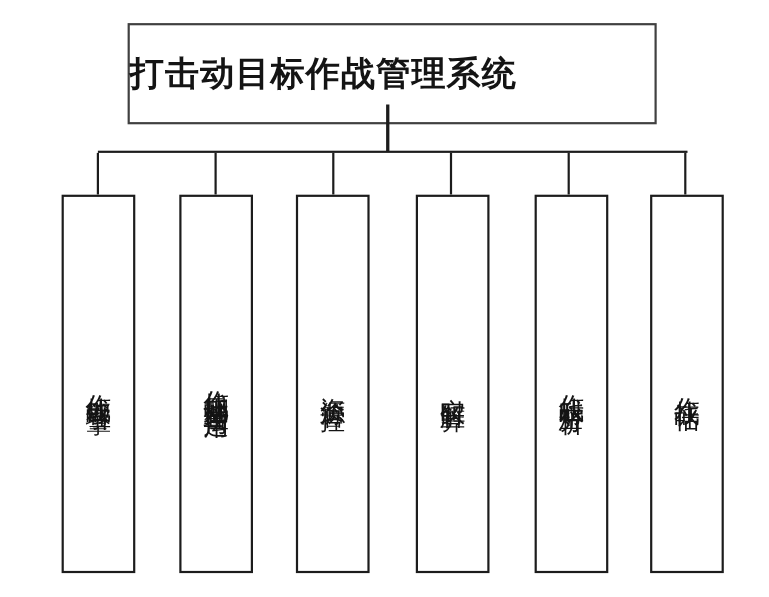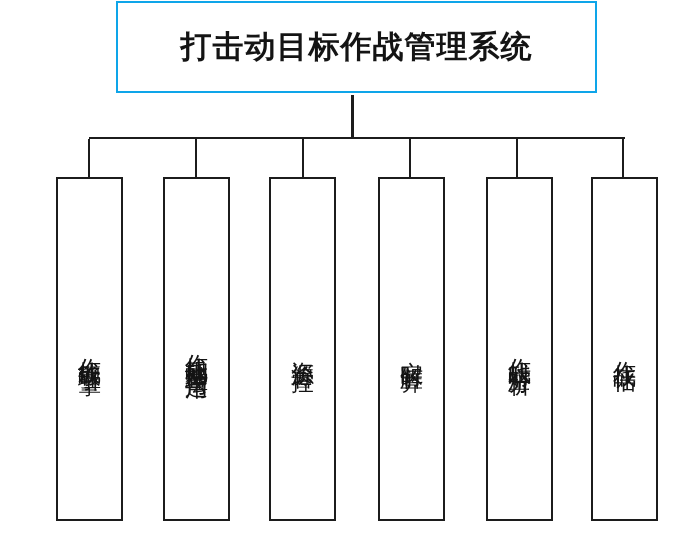--- a/index.html
+++ b/index.html
@@ -12,28 +12,28 @@
     width: 699px;
     height: 543px;
     background: #ffffff;
     font-family: "Liberation Sans", "DejaVu Sans", sans-serif;
     overflow: hidden;
   }
   
   .root-node {
     position: absolute;
     left: 116px;
-    top: 1px;
+    top: 21px;
     width: 477px;
     height: 88px;
-    border: 2px solid #0ea5e9;
+    border: 2px solid #404040;
     background: #ffffff;
     display: flex;
     align-items: center;
-    justify-content: center;
+    justify-content: flex-start;
     box-sizing: content-box;
   }
   .root-label {
     font-size: 31px;
     font-weight: bold;
     color: #141414;
     letter-spacing: 1px;
     white-space: nowrap;
   }
   

